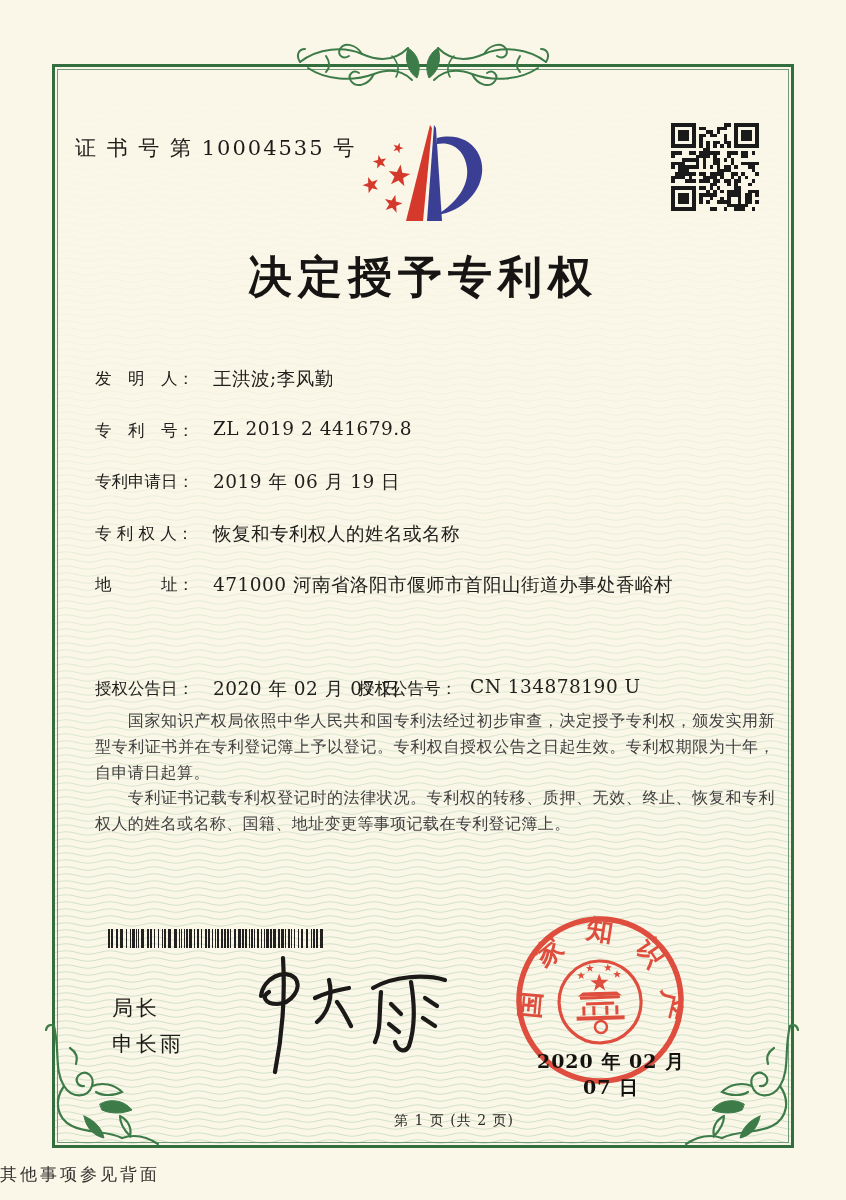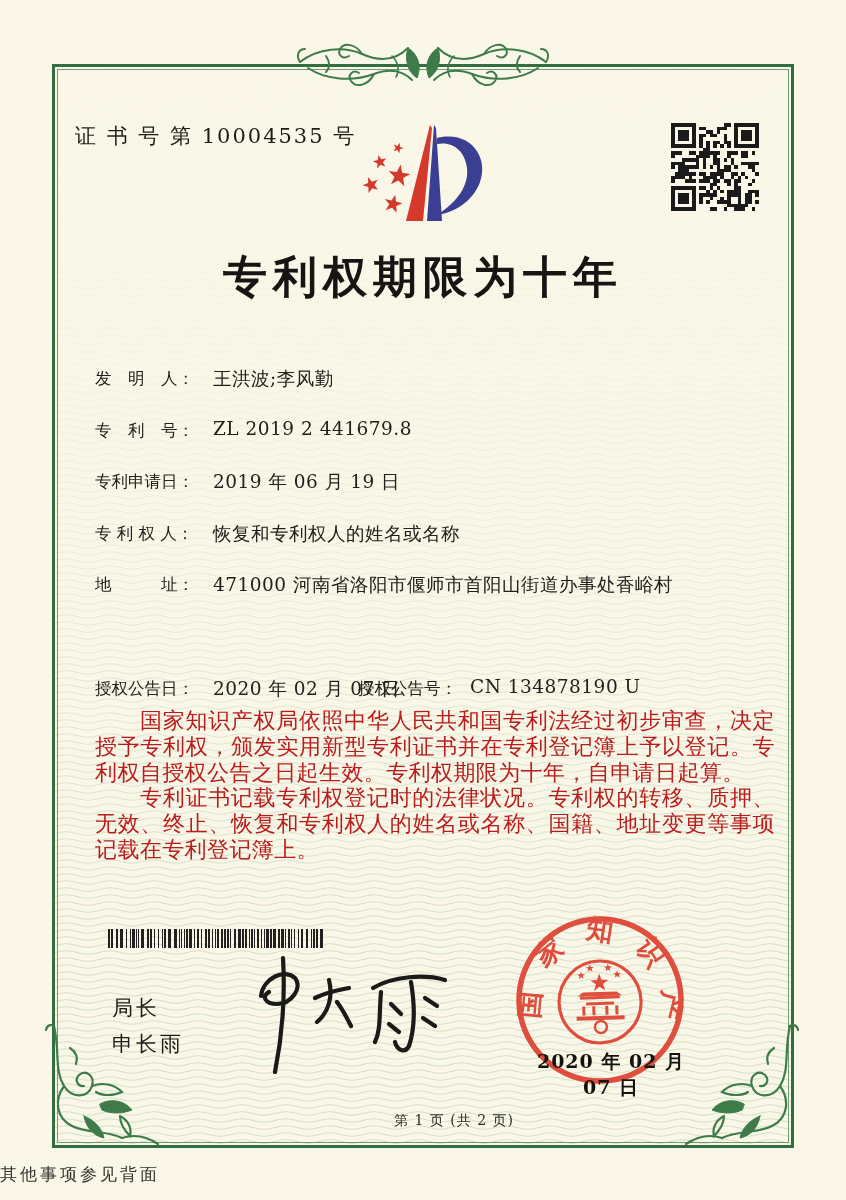--- a/index.html
+++ b/index.html
@@ -34,42 +34,42 @@
     position:absolute;left:55px;top:67px;width:736px;height:1078px;z-index:2;
     background:linear-gradient(180deg,
       rgba(251,247,232,0.95) 0%,
       rgba(251,247,232,0.80) 28%,
       rgba(251,247,232,0.40) 55%,
       rgba(251,247,232,0.05) 80%);
     pointer-events:none;
   }
   
   .cert-number{
-    position:absolute;left:75px;top:122px;z-index:5;
+    position:absolute;left:75px;top:134px;z-index:5;
     font-size:21px;letter-spacing:2px;color:#1d1b18;
   }
   .logo{position:absolute;left:357px;top:114px;z-index:5;}
   .qr{position:absolute;left:671px;top:123px;z-index:5;}
   .title{
     position:absolute;left:52px;top:248px;width:742px;z-index:5;
     text-align:center;font-size:44px;font-weight:bold;letter-spacing:6px;
     color:#171513;
   }
   
   .fields{position:absolute;left:95px;top:366px;width:690px;z-index:5;}
   .field-row{display:flex;align-items:flex-start;height:51.5px;font-size:18.5px;}
   .flabel{flex:none;width:118px;font-size:16.5px;padding-top:2px;color:#21201d;white-space:nowrap;}
   .fvalue{flex:1;color:#21201d;letter-spacing:0.5px;white-space:nowrap;}
   .grant-row{position:absolute;left:95px;top:676px;width:690px;display:flex;z-index:5;font-size:18.5px;}
   .grant-no{position:absolute;left:263px;top:0;display:flex;}
   
   .body-text{position:absolute;left:95px;top:708px;width:680px;z-index:5;}
   .body-text p{
-    margin:0;font-size:22px;line-height:25.8px;text-align:justify;
-    text-indent:2.05em;letter-spacing:0.4px;color:#b91c1c;
+    margin:0;font-size:16px;line-height:25.8px;text-align:justify;
+    text-indent:2.05em;letter-spacing:0.4px;color:#404040;
   }
   
   .barcode{position:absolute;left:108px;top:929px;z-index:5;}
   .director{position:absolute;left:112px;top:990px;z-index:5;font-size:21px;letter-spacing:3px;line-height:36px;color:#1d1b18;}
   .signature{position:absolute;left:233px;top:952px;z-index:6;}
   .seal{position:absolute;left:510px;top:910px;z-index:5;opacity:0.92;transform:rotate(-2deg);}
   .seal-date{
     position:absolute;left:530px;top:1049px;width:162px;z-index:6;
     text-align:center;font-size:19px;font-weight:bold;letter-spacing:1px;color:#14120f;
   }
@@ -470,21 +470,21 @@
       <rect x="21.12" y="80.96" width="3.52" height="3.52" fill="#1a1a1a"></rect>
       <rect x="0" y="84.48" width="3.52" height="3.52" fill="#1a1a1a"></rect>
       <rect x="3.52" y="84.48" width="3.52" height="3.52" fill="#1a1a1a"></rect>
       <rect x="7.04" y="84.48" width="3.52" height="3.52" fill="#1a1a1a"></rect>
       <rect x="10.56" y="84.48" width="3.52" height="3.52" fill="#1a1a1a"></rect>
       <rect x="14.08" y="84.48" width="3.52" height="3.52" fill="#1a1a1a"></rect>
       <rect x="17.6" y="84.48" width="3.52" height="3.52" fill="#1a1a1a"></rect>
       <rect x="21.12" y="84.48" width="3.52" height="3.52" fill="#1a1a1a"></rect>
     </svg>
 
-  <div class="title">专利权期限为十年</div>
+  <div class="title">决定授予专利权</div>
 
   <div class="fields">
 
 
       <div class="field-row">
         <span class="flabel">发　明　人：</span>
         <span class="fvalue">王洪波;李风勤</span>
       </div>
 
       <div class="field-row">

